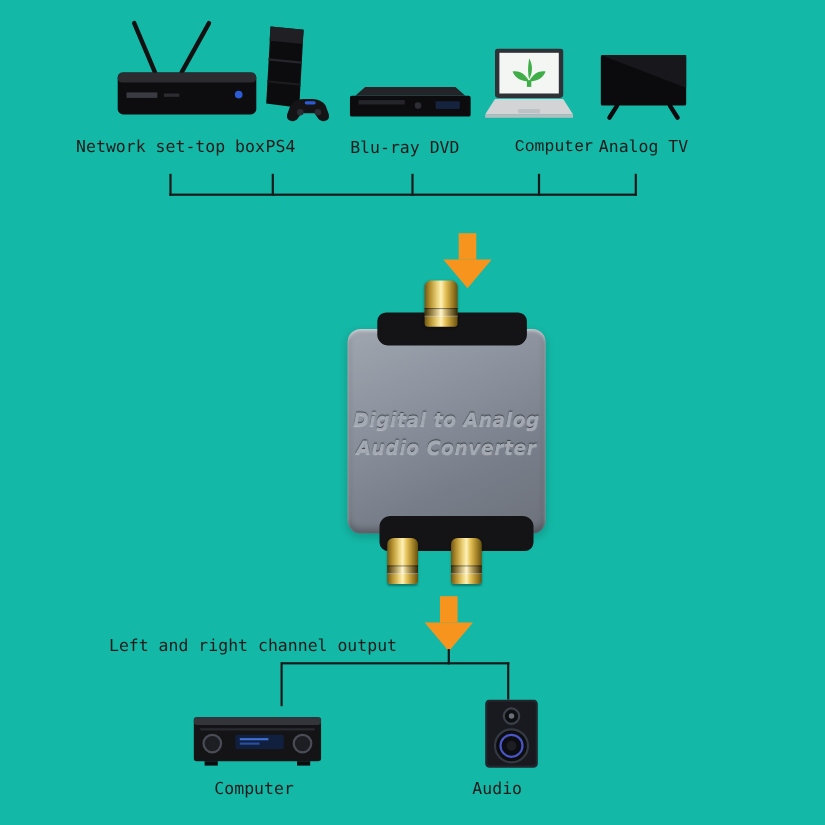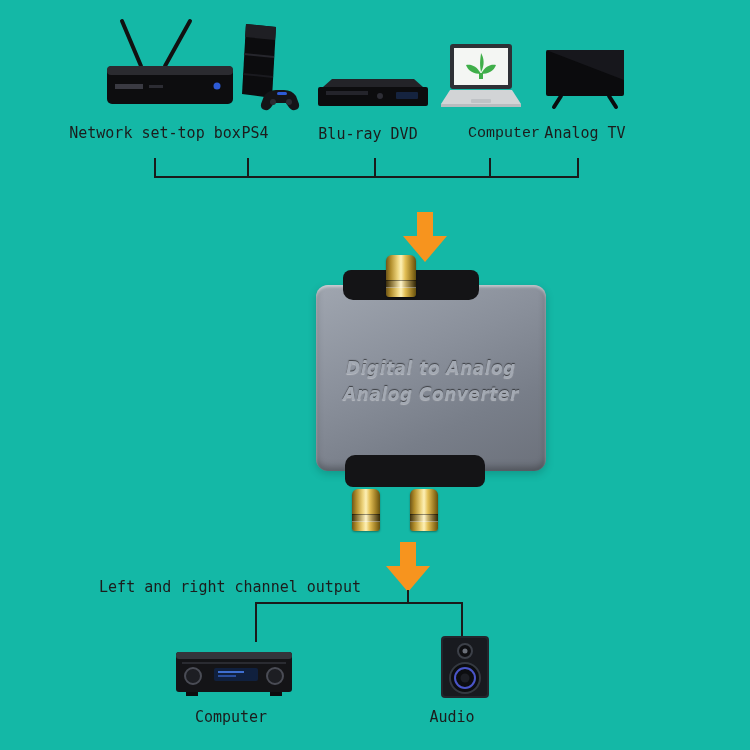--- a/index.html
+++ b/index.html
@@ -26,21 +26,21 @@
   .arrow .shaft { width:16px; height:24px; margin:0 auto; background:var(--arrow,#F7941E); }
   .arrow .head {
     width:0; height:0; margin:0 auto;
     border-left:22px solid transparent;
     border-right:22px solid transparent;
     border-top:26px solid var(--arrow,#F7941E);
   }
 
   
   .converter {
-    position:absolute; left:316px; top:285px; width:230px; height:186px;
+    position:absolute; left:316px; top:299px; width:180px; height:186px;
     background:linear-gradient(155deg,#a0a6b0 0%,#8a909b 40%,#787e89 70%,#6c717b 100%);
     border-radius:12px; z-index:3;
     box-shadow: inset 0 2px 3px rgba(255,255,255,.5), inset 0 -4px 7px rgba(0,0,0,.28), 0 3px 8px rgba(0,0,0,.18);
   }
   .mount {
     position:absolute; background:#141416; z-index:4;
   }
   .mount-top { left:27px; top:-15px; width:136px; height:30px; border-radius:8px 8px 10px 10px; }
   .mount-bottom { left:29px; bottom:-16px; width:140px; height:32px; border-radius:10px 10px 8px 8px; }
   .jack {
@@ -146,21 +146,21 @@
   <div class="arrow" style="left:403px; top:212px;">
     <div class="shaft"></div>
       <div class="head"></div>
   </div>
 
   <div class="converter">
     <div class="mount mount-top"></div>
     <div class="mount mount-bottom"></div>
     <div class="engrave">
       <span>Digital to Analog</span>
-      <span>Analog Converter</span>
+      <span>Audio Converter</span>
     </div>
   </div>
   <div class="jack" style="left:386px; top:255px; width:30px; height:42px;"></div>
   <div class="jack" style="left:352px; top:489px; width:28px; height:42px;"></div>
   <div class="jack" style="left:410px; top:489px; width:28px; height:42px;"></div>
 
   <div class="caption" style="left:230px; top:552px;margin-top:26px;">Left and right channel output</div>
   <div class="arrow" style="left:386px; top:542px;">
     <div class="shaft"></div>
       <div class="head"></div>

